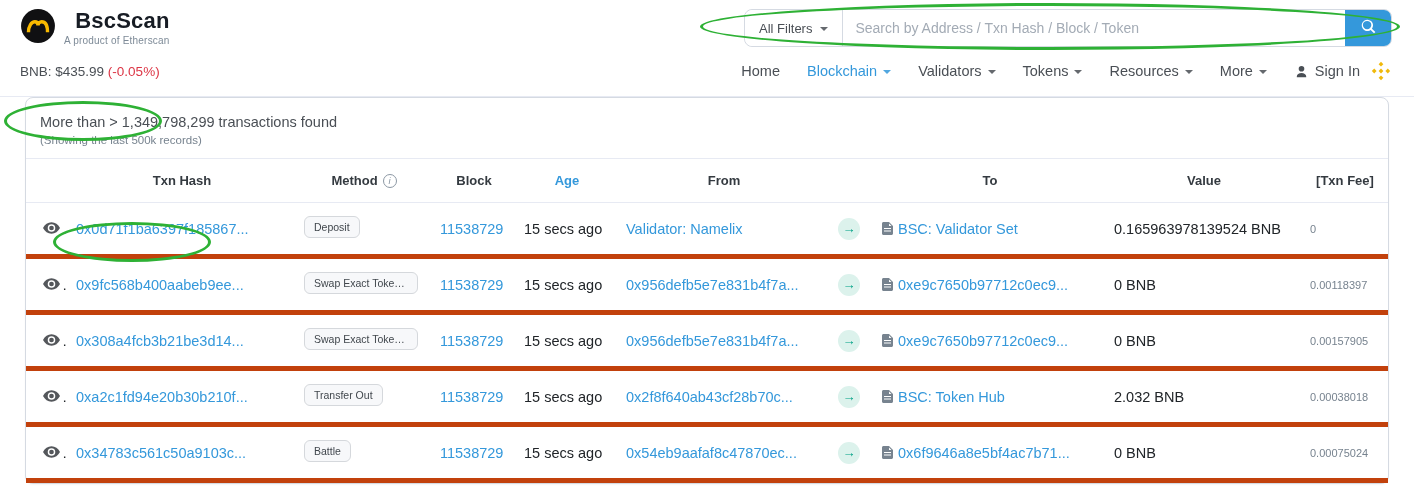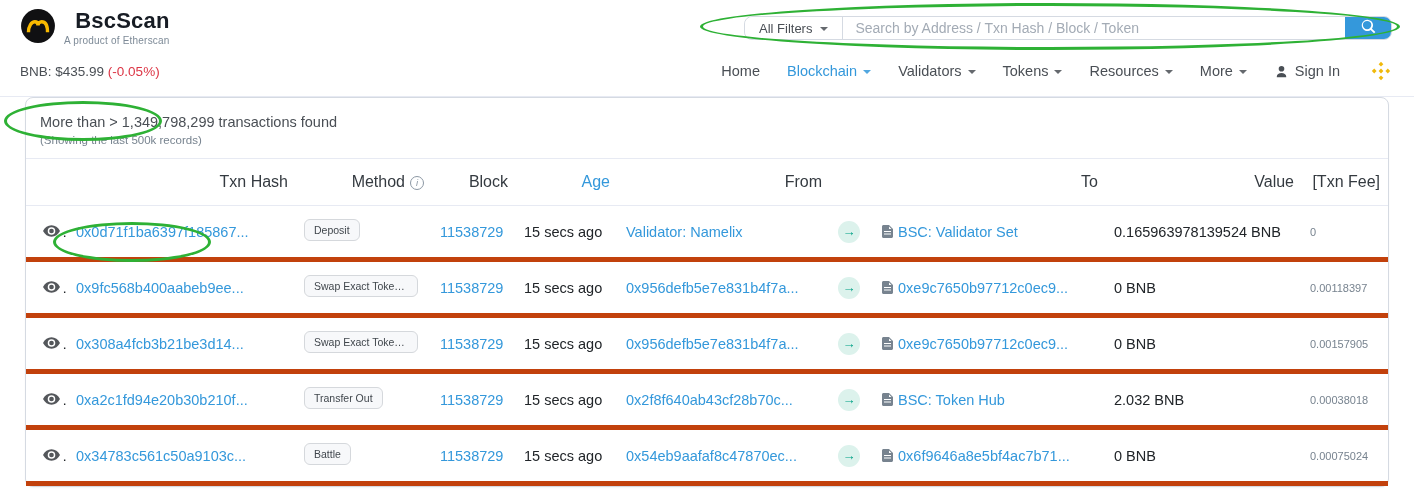--- a/index.html
+++ b/index.html
@@ -13,29 +13,29 @@
   body{font-family:"Liberation Sans","DejaVu Sans",sans-serif;background:#fff;}
   .page{position:relative;width:1414px;height:496px;overflow:hidden;background:#fff;}
 
   
   header{border-bottom:1px solid #e7eaf3;padding:0 22px 0 20px;}
   .header-top{display:flex;justify-content:space-between;align-items:center;padding-top:8px;}
   .logo{display:flex;align-items:center;gap:8px;cursor:pointer;}
   .logo-text{display:flex;flex-direction:column;text-align:right;}
   .logo-title{font-size:22px;font-weight:bold;color:#171c24;line-height:1;letter-spacing:.2px;}
   .logo-sub{font-size:10px;color:#7d8a97;margin-top:3px;letter-spacing:.2px;}
-  .search-wrap{display:flex;align-items:stretch;width:648px;height:24px;border:1px solid #d5dae2;border-radius:8px;background:#fff;}
+  .search-wrap{display:flex;align-items:stretch;width:648px;height:38px;border:1px solid #d5dae2;border-radius:8px;background:#fff;}
   .filters-btn{display:flex;align-items:center;gap:8px;padding:0 14px;font-size:13px;color:#4a4f55;background:#fff;border:none;border-right:1px solid #d5dae2;border-radius:8px 0 0 8px;cursor:pointer;font-family:inherit;}
   .search-input{flex:1;border:none;outline:none;padding:0 12px;font-size:14px;color:#404040;font-family:inherit;min-width:0;}
   .search-input::placeholder{color:#a3abb5;}
   .search-btn{width:46px;background:var(--link);border:none;border-radius:0 7px 7px 0;display:flex;align-items:center;justify-content:center;cursor:pointer;}
   .header-bottom{display:flex;justify-content:space-between;align-items:center;padding:12px 0 14px;}
   .price{font-size:13.5px;color:#4a4f55;cursor:pointer;}
   .price .chg{color:var(--negative);}
-  .nav-area{display:flex;gap:30px;}
+  .nav-area{display:flex;gap:10px;}
   nav{display:flex;align-items:center;gap:27px;font-size:14.5px;}
   .nav-item{display:flex;align-items:center;gap:6px;cursor:pointer;color:#4a4f55;text-decoration:none;}
   .nav-item.active{color:var(--link);}
   .nav-icon{display:inline-flex;color:#4a4f55;}
   .caret{width:0;height:0;border-left:4px solid transparent;border-right:4px solid transparent;border-top:4px solid currentColor;opacity:.85;margin-top:2px;}
   .binance-link{display:inline-flex;color:var(--binance-yellow);cursor:pointer;}
 
   
   main{padding:0 12px;}
   .page-title{font-size:21px;font-weight:400;color:#4a4f55;margin:17px 0 13px;padding-left:2px;}
@@ -43,21 +43,21 @@
   .card-head{display:flex;justify-content:space-between;align-items:flex-start;padding:16px 14px 12px;}
   .summary-1{font-size:14.5px;color:#4a4f55;margin-bottom:4px;}
   .summary-2{font-size:11.5px;color:#77838f;}
   .pagination{display:flex;align-items:center;gap:7px;}
   .pg{font-size:12.5px;padding:6px 10px;border-radius:6px;background:#f8f9fa;border:none;color:var(--link);cursor:pointer;line-height:1.1;font-family:inherit;}
   .pg.disabled{color:#8c98a4;}
   .pg.status{color:#6c757d;cursor:default;padding:6px 12px;}
 
   
   table{width:100%;border-collapse:collapse;table-layout:fixed;font-size:14.5px;}
-  thead th{text-align:right;font-weight:400;color:#343a40;padding:14px 8px;border-top:1px solid #e7eaf3;border-bottom:1px solid #e7eaf3;font-size:16px;white-space:nowrap;}
+  thead th{text-align:center;font-weight:700;color:#343a40;padding:14px 8px;border-top:1px solid #e7eaf3;border-bottom:1px solid #e7eaf3;font-size:13px;white-space:nowrap;}
   th.age-th{color:var(--link);cursor:pointer;}
   td{padding:13px 8px;border-bottom:5px solid #c2410c;color:#212529;white-space:nowrap;overflow:hidden;text-overflow:ellipsis;}
   td.eye-cell,th.eye-th{padding-left:15px;}
   a.link{color:var(--link);text-decoration:none;cursor:pointer;}
   .eye-btn{background:none;border:none;cursor:pointer;color:#54575b;display:inline-flex;padding:2px;}
   .badge{display:inline-block;font-size:10.5px;color:#41474d;background:#f7f8fa;border:1px solid #d5d8dc;border-radius:6px;padding:4px 9px;max-width:114px;white-space:nowrap;overflow:hidden;text-overflow:ellipsis;text-align:left;}
   .arrow-badge{display:inline-flex;align-items:center;justify-content:center;width:22px;height:22px;border-radius:50%;background:#dcf2ec;color:var(--arrow-green);font-size:13px;}
   .arrow-badge::before{content:"\2192";}
   .doc-icon{display:inline-flex;margin-right:5px;color:#77838f;vertical-align:-1px;}
   .fee{font-size:11px;color:#77838f;}

